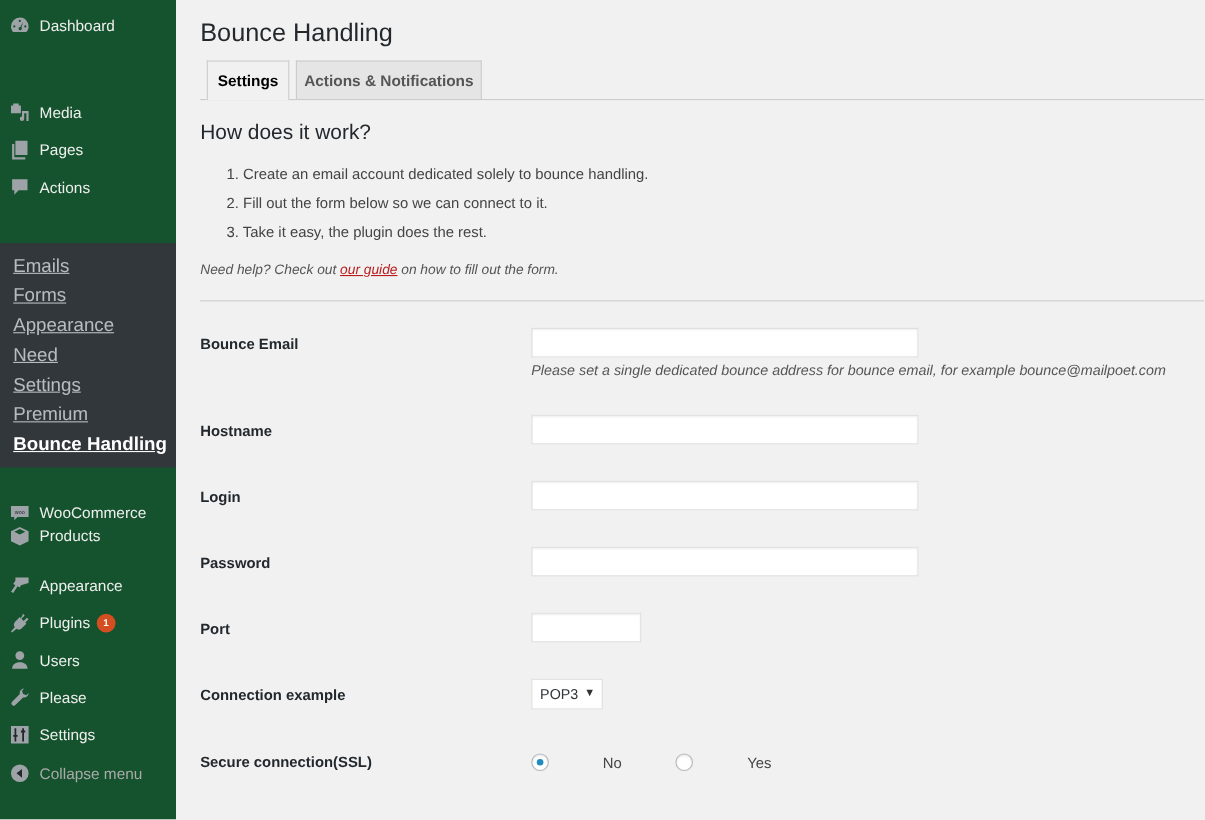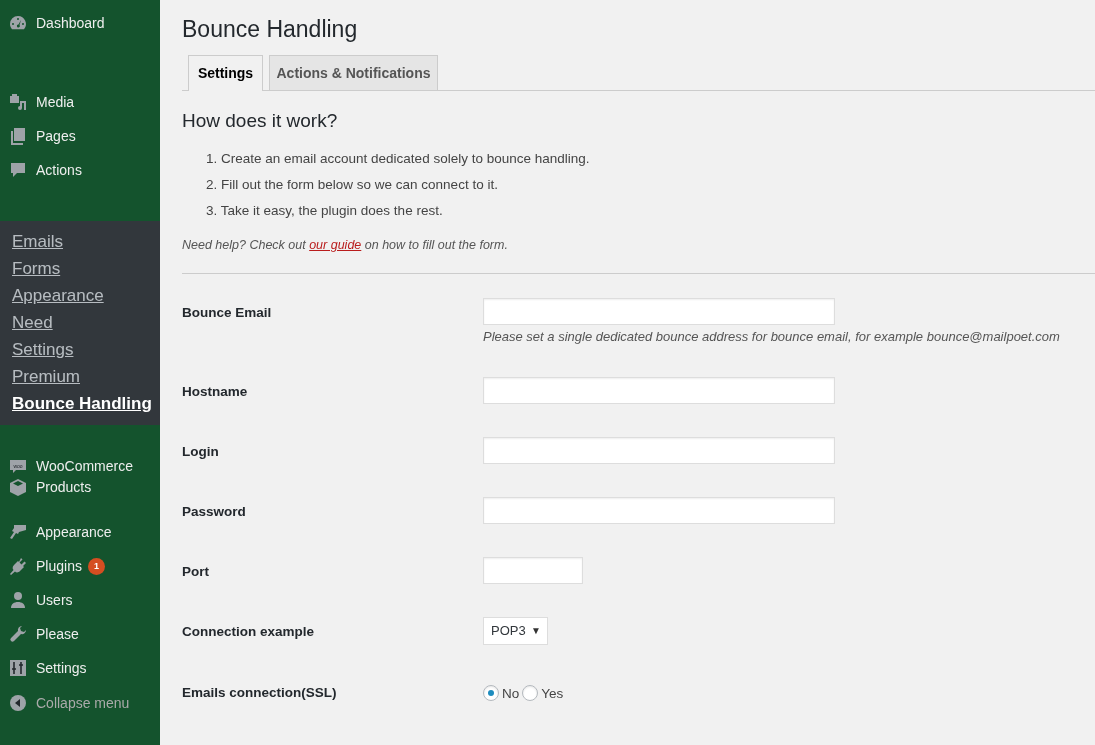--- a/index.html
+++ b/index.html
@@ -34,21 +34,21 @@
   .help a { color: #b91c1c; text-decoration: underline; cursor: pointer; }
   .divider { position: absolute; left: 0; top: 273px; width: 913px; height: 1px; background: #ccc; }
 
   .row-label { position: absolute; left: 0; font-size: 13.5px; font-weight: 600; color: #23282d; }
   .field { position: absolute; left: 301px; background: #fff; border: 1px solid #ddd; box-shadow: inset 0 1px 2px rgba(0,0,0,0.07); height: 27px; }
   .field.wide { width: 352px; }
   .field.port { width: 100px; }
   .desc { position: absolute; left: 301px; top: 329px; font-size: 13px; font-style: italic; color: #555; white-space: nowrap; }
   .select { position: absolute; left: 301px; top: 617px; width: 65px; height: 28px; background: #fff; border: 1px solid #ddd; font-size: 13px; color: #32373c; padding-left: 7px; line-height: 26px; cursor: pointer; }
   .select .caret { position: absolute; right: 6px; top: 0; font-size: 10px; color: #333; }
-  .radios { position: absolute; left: 301px; top: 685px; display: flex; align-items: center; font-size: 13.5px; color: #444; }
+  .radios { position: absolute; left: 301px; top: 685px; display: flex; align-items: center; font-size: 13.5px; color: #444; gap: 46px; }
   .radio { width: 16px; height: 16px; border-radius: 50%; border: 1px solid #b4b9be; background: #fff; position: relative; margin-right: 3px; cursor: pointer; box-shadow: inset 0 1px 2px rgba(0,0,0,0.1); }
   .radio.checked::after { content: ""; position: absolute; left: 4px; top: 4px; width: 6px; height: 6px; border-radius: 50%; background: #1e8cbe; }
   .radio-label { margin-right: 3px; cursor: pointer; }
 </style>
 </head>
 <body>
 
 <div id="sidebar">
   <div class="menu-item" style="top:6px">
     <span class="icon">
@@ -201,20 +201,20 @@
 
   <label class="row-label" style="top:564px">Port</label>
   <input class="field port" style="top: 557px;" type="text" value="">
 
   <label class="row-label" style="top:624px">Connection example</label>
   <div class="select">
     <span>POP3</span>
     <span class="caret">▼</span>
   </div>
 
-  <label class="row-label" style="top:685px">Emails connection(SSL)</label>
+  <label class="row-label" style="top:685px">Secure connection(SSL)</label>
   <div class="radios">
     <span class="radio checked"></span>
     <span class="radio-label">No</span>
     <span class="radio"></span>
     <span class="radio-label">Yes</span>
   </div>
 </div>
 
 </body></html>

